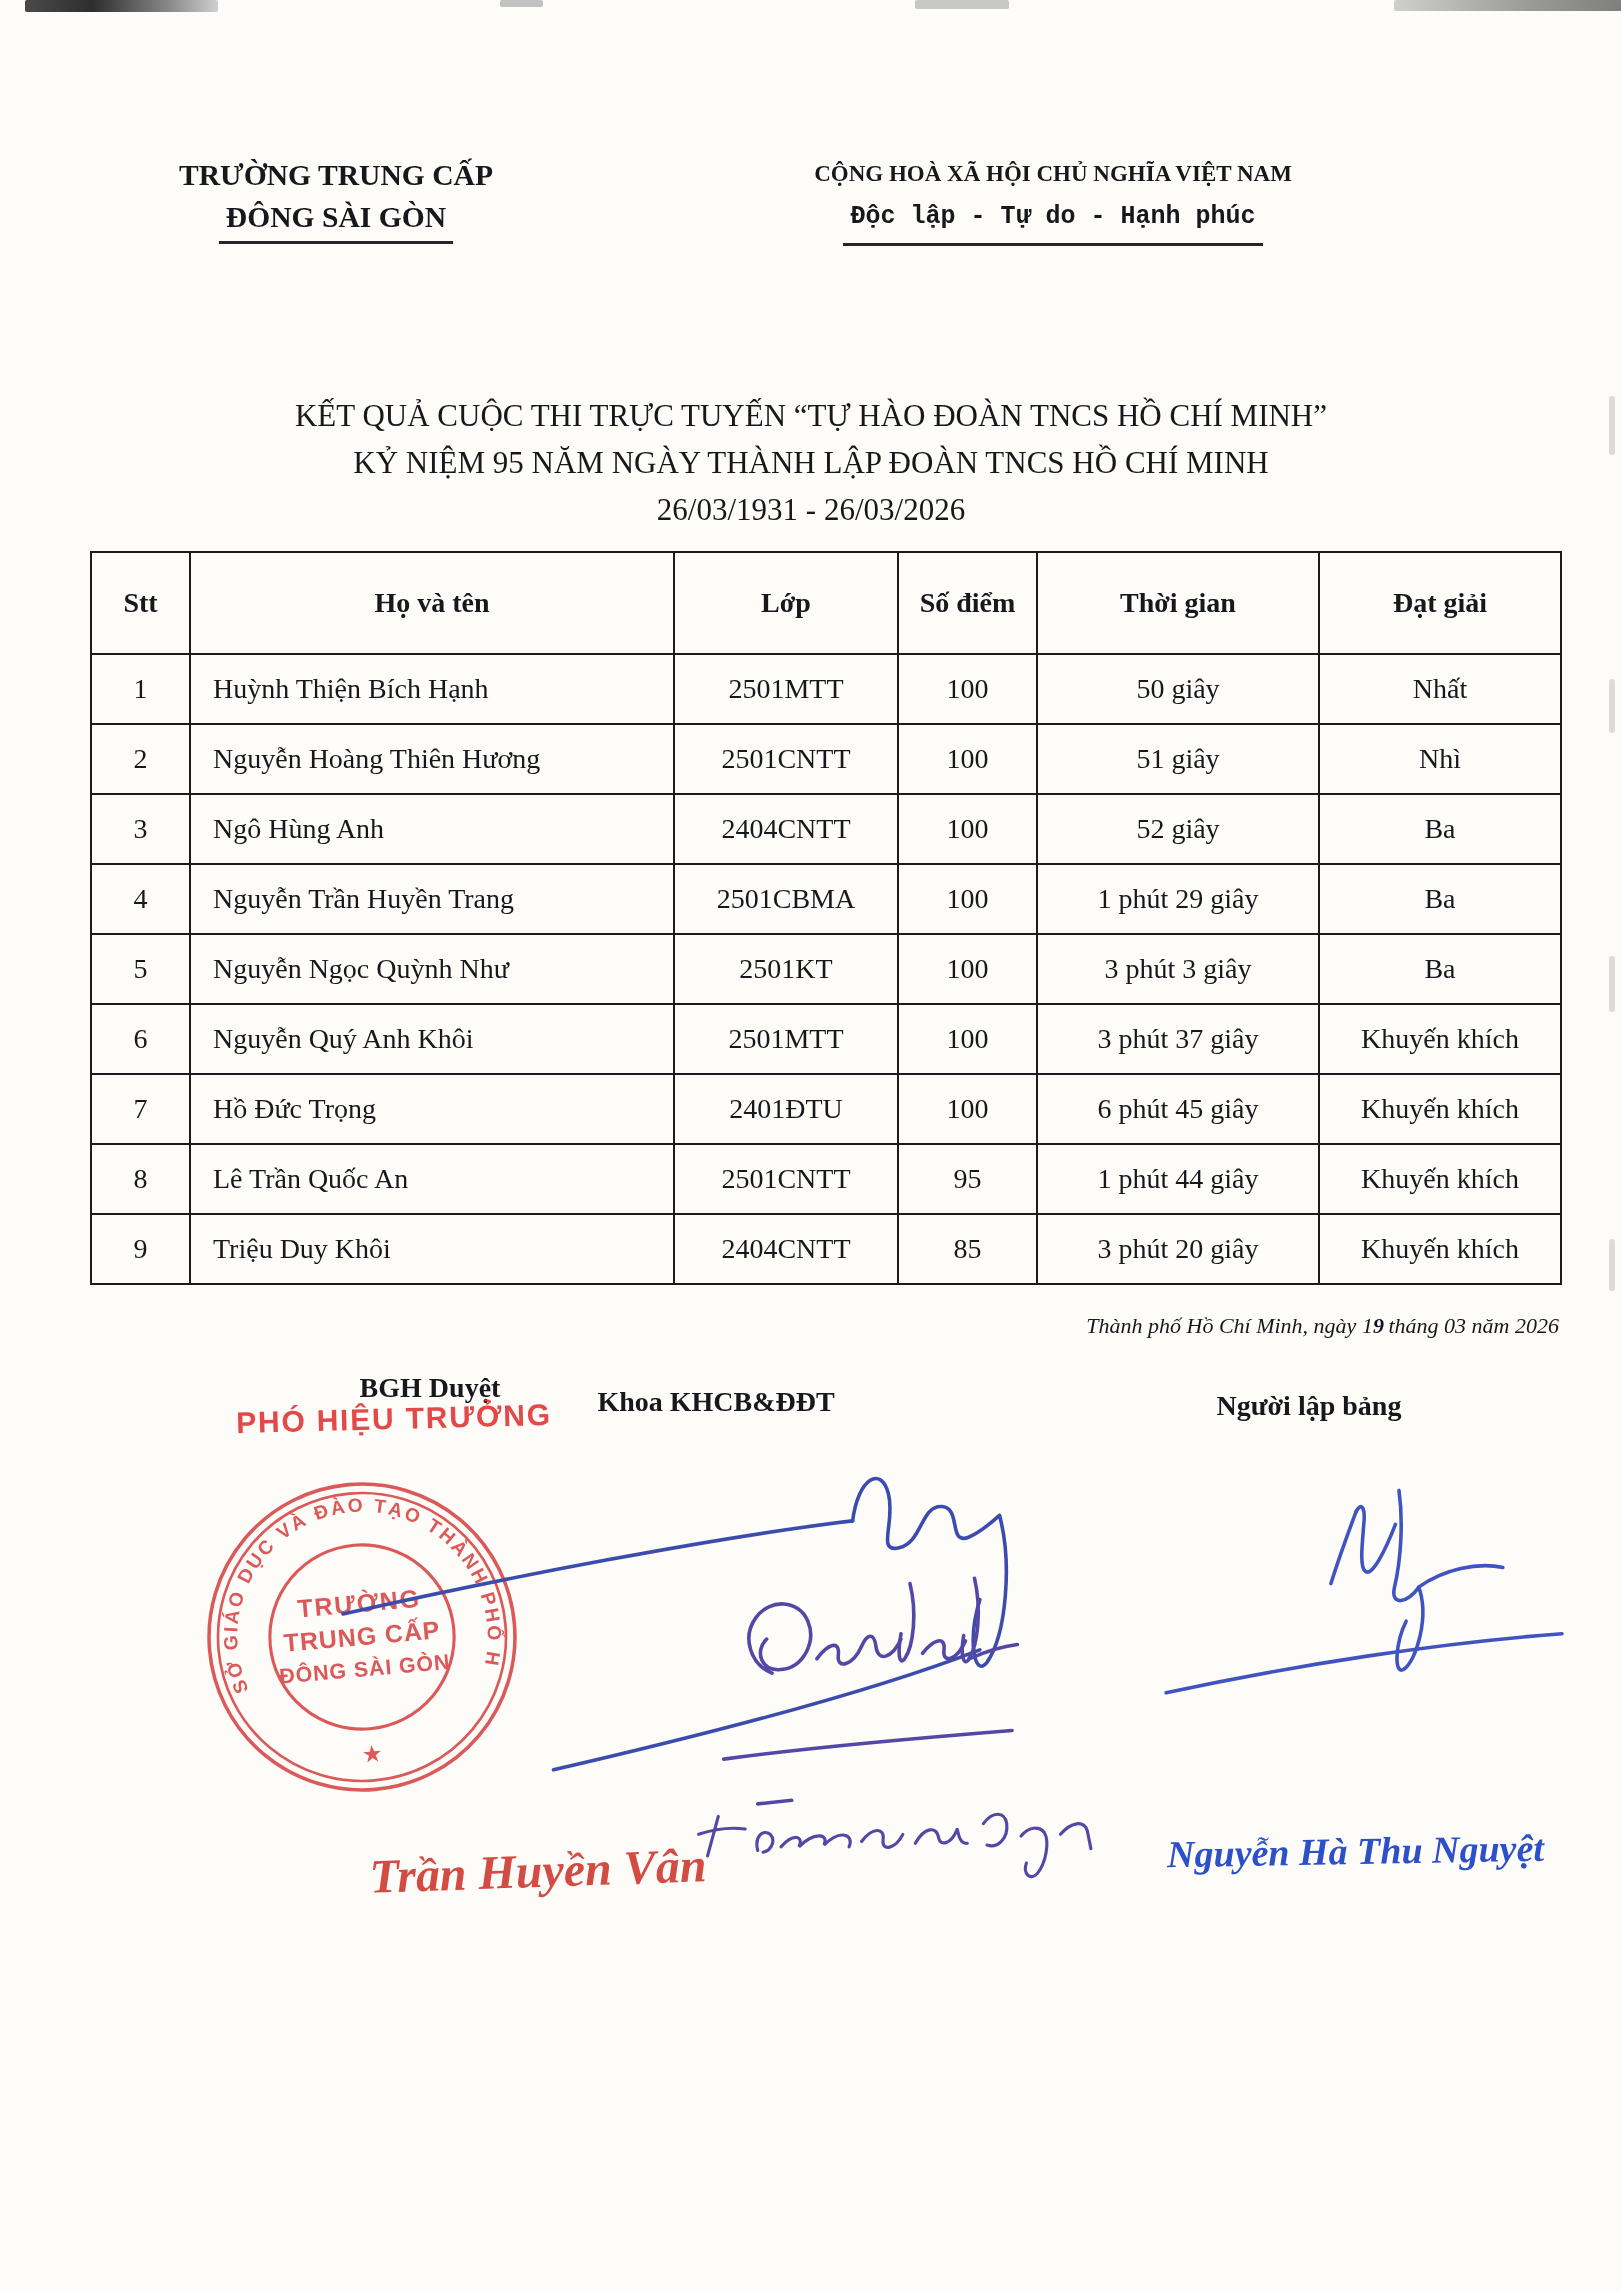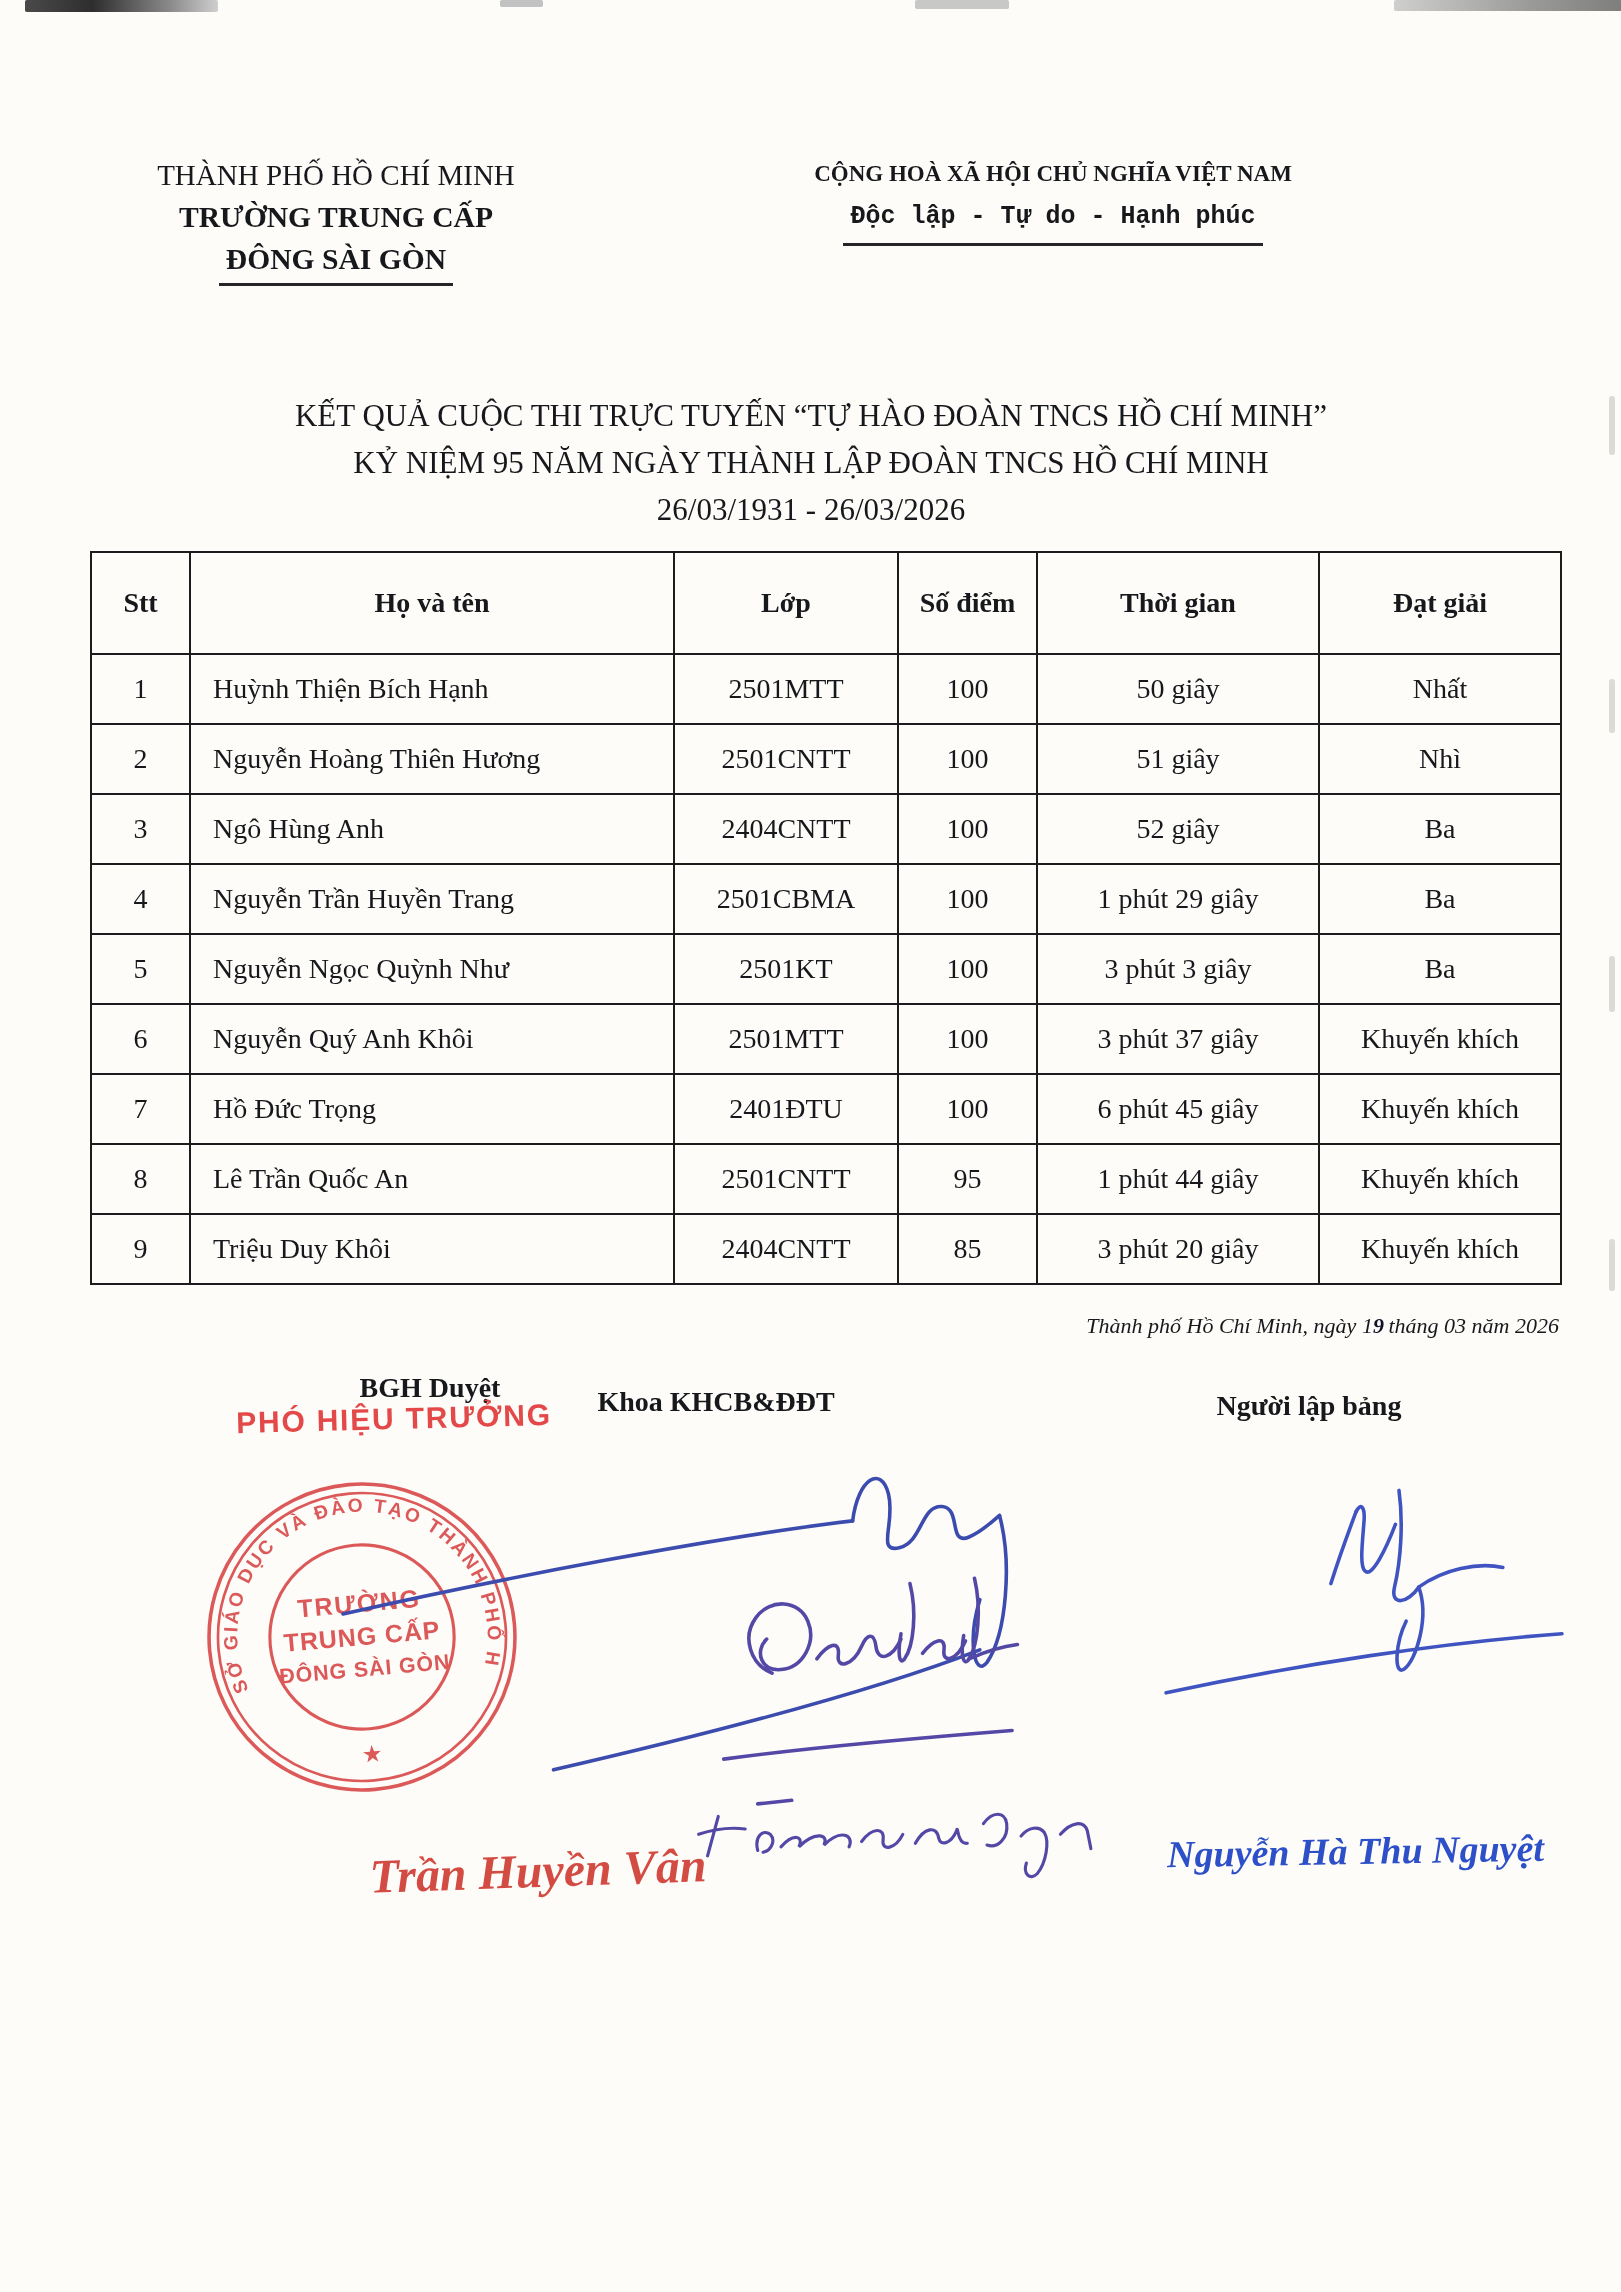--- a/index.html
+++ b/index.html
@@ -54,21 +54,20 @@
 <div class="smudge s1"></div>
 <div class="smudge s2"></div>
 <div class="smudge s3"></div>
 <div class="smudge s4"></div>
 <div class="edge-mark" style="top:396px;height:59px;"></div>
 <div class="edge-mark" style="top:679px;height:54px;"></div>
 <div class="edge-mark" style="top:956px;height:56px;"></div>
 <div class="edge-mark" style="top:1239px;height:52px;"></div>
 
 <div class="org-block">
-  <div>THÀNH PHỐ HỒ CHÍ MINH</div>
   <div class="b">TRƯỜNG TRUNG CẤP</div>
   <div class="b"><span class="u-line">ĐÔNG SÀI GÒN</span></div>
 </div>
 
 <div class="motto-block">
   <div class="n1">CỘNG HOÀ XÃ HỘI CHỦ NGHĨA VIỆT NAM</div>
   <div class="n2"><span class="u-line">Độc lập - Tự do - Hạnh phúc</span></div>
 </div>
 
 <div class="doc-title">

